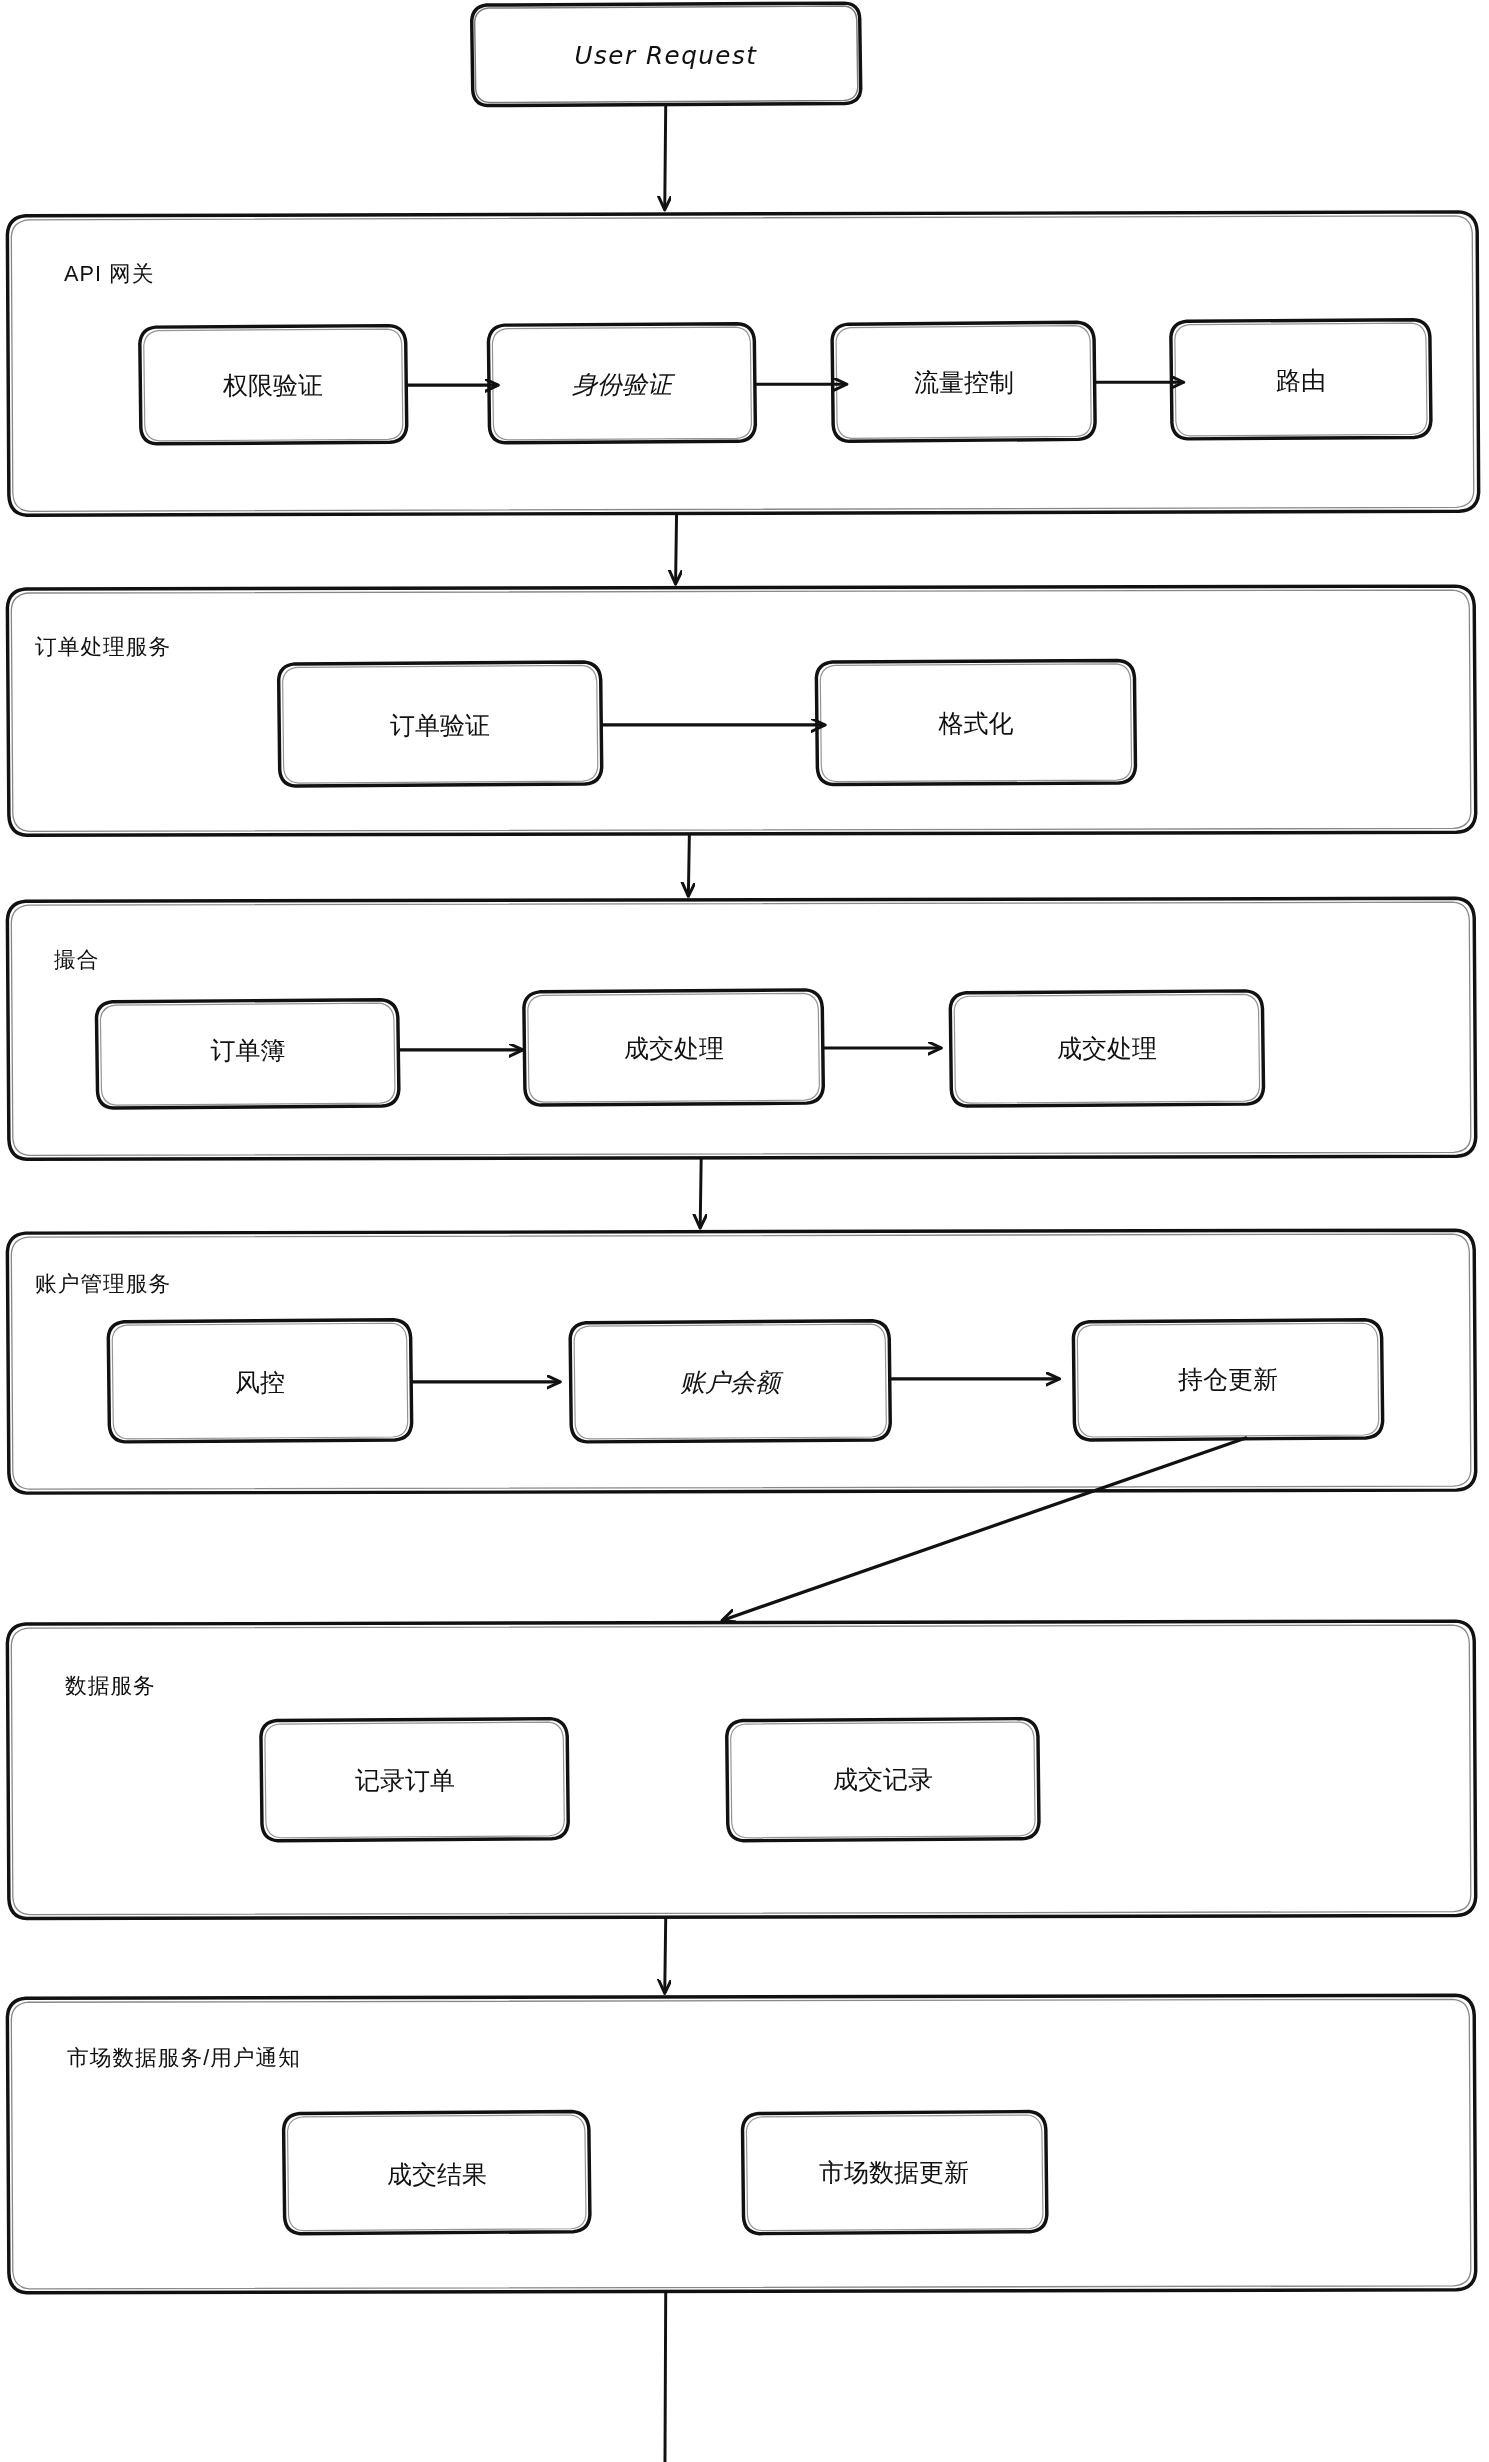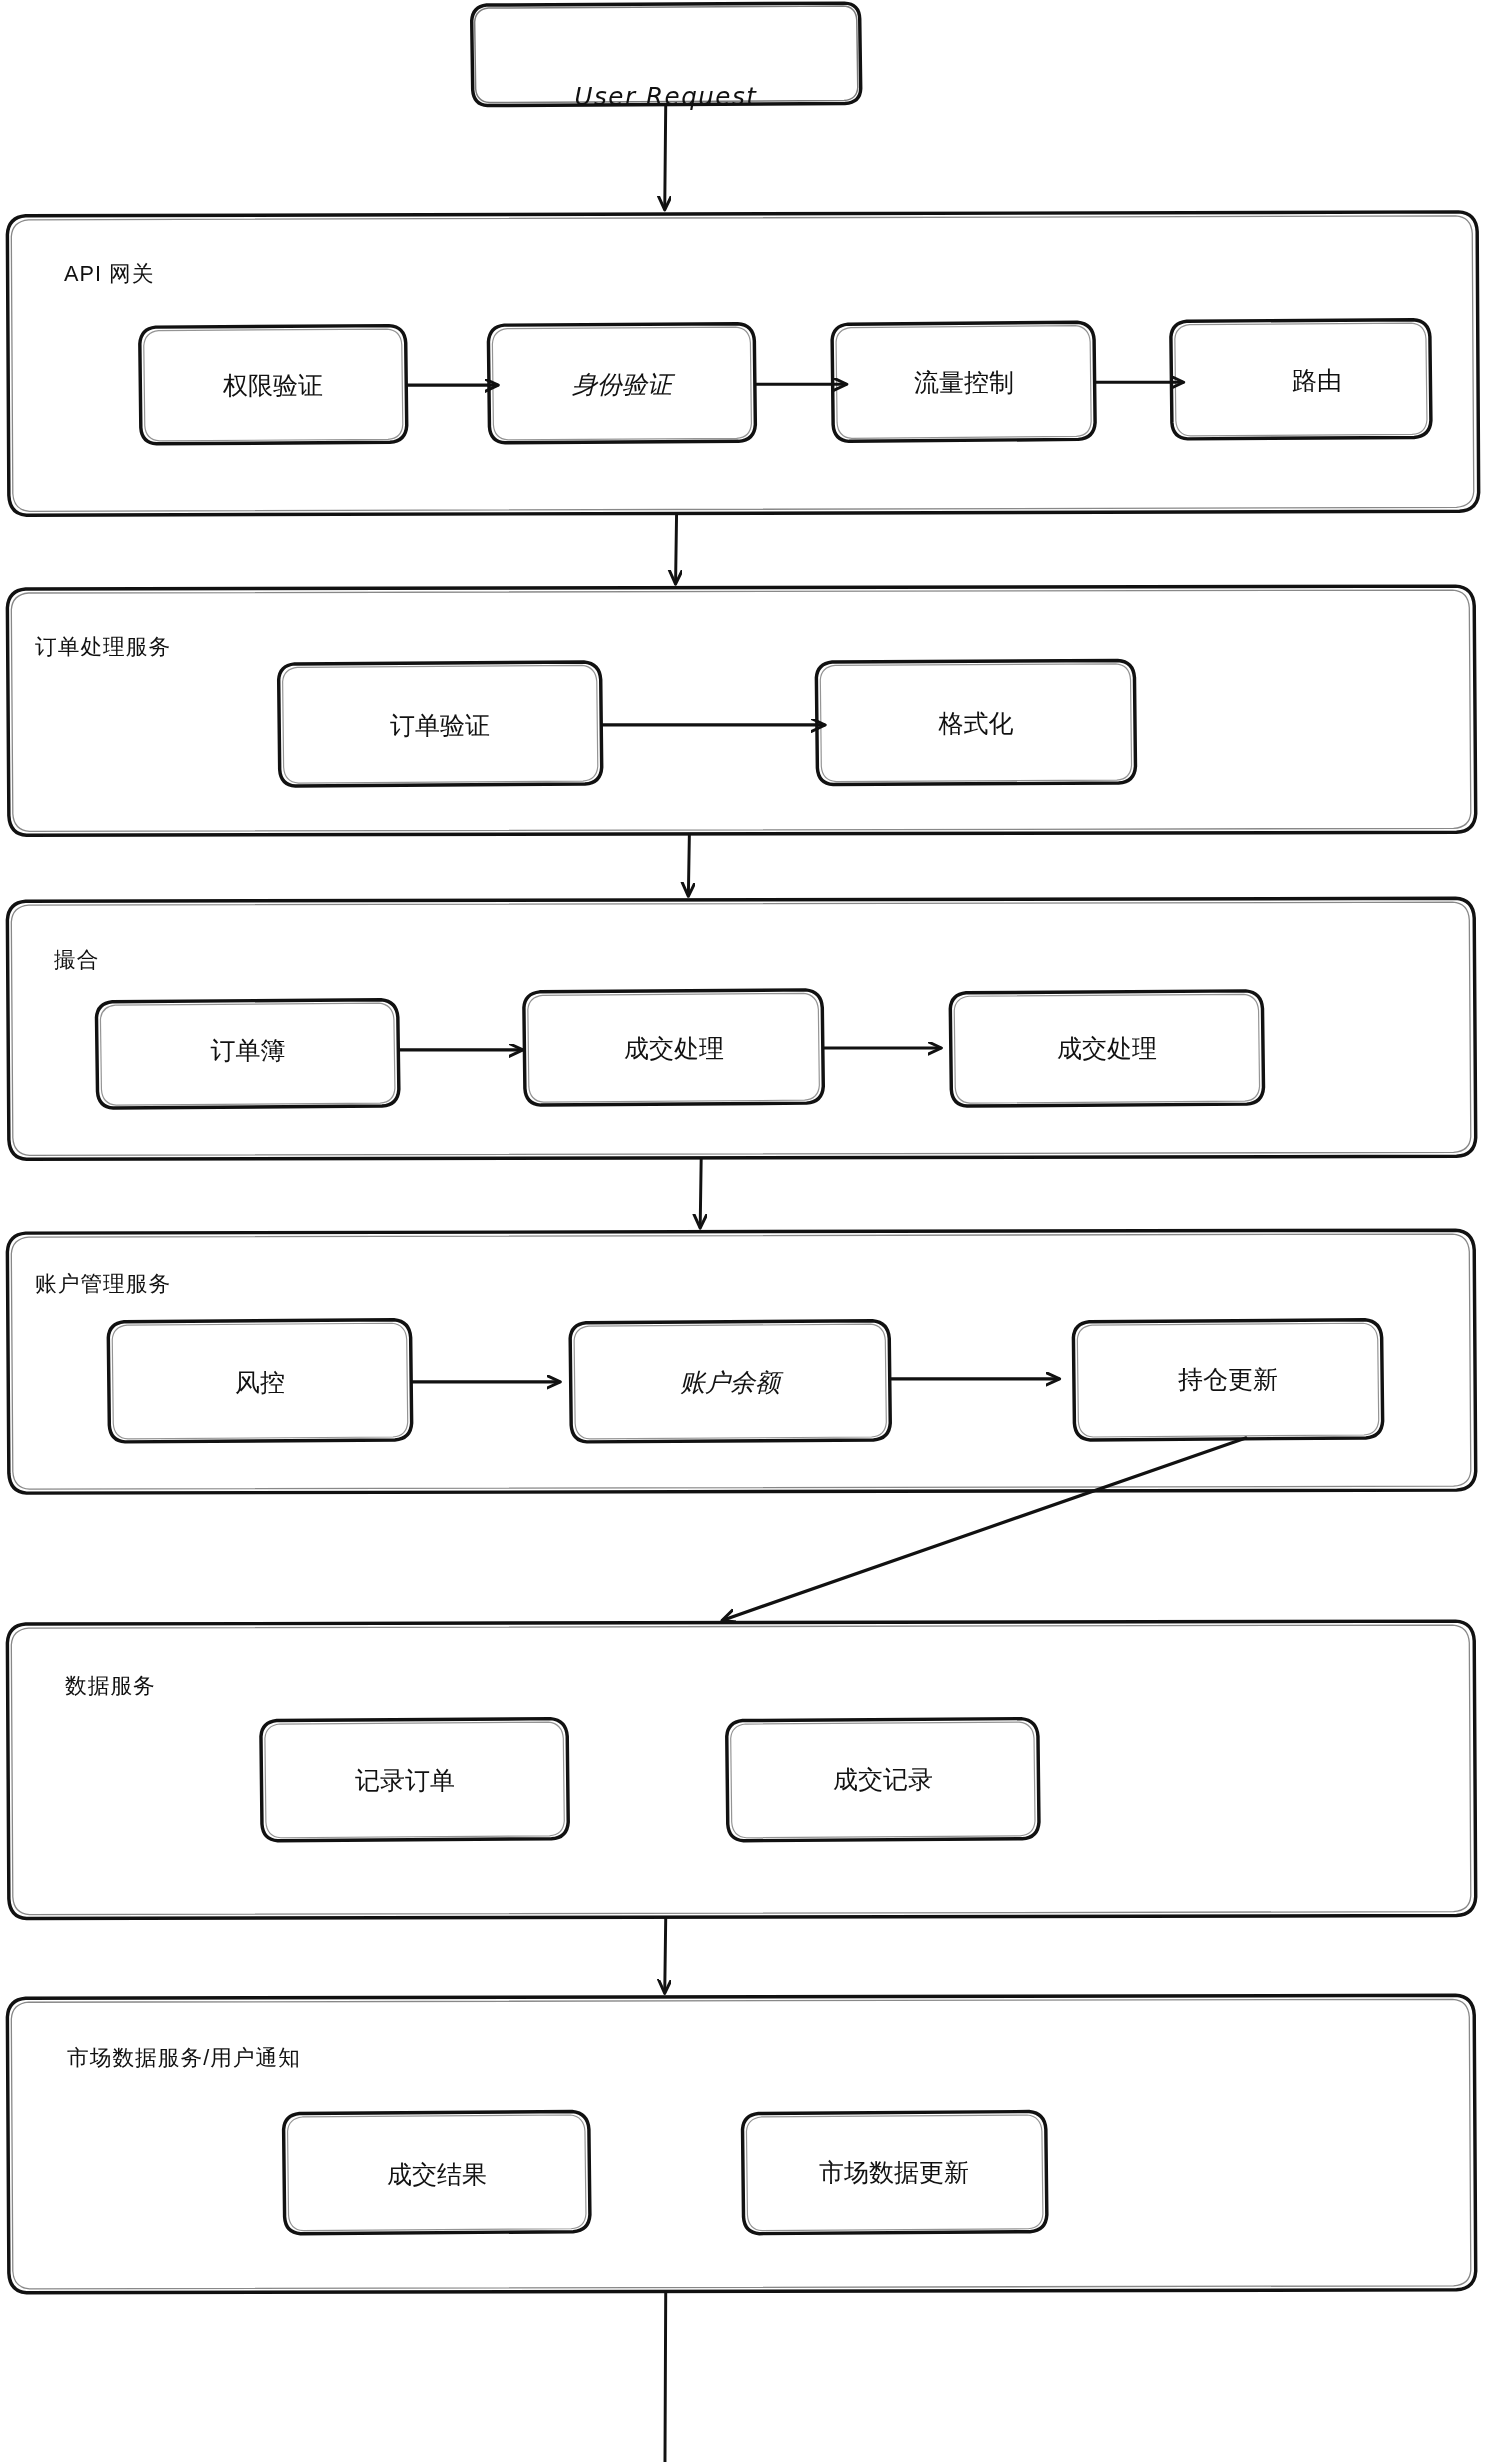--- a/index.html
+++ b/index.html
@@ -197,27 +197,27 @@
                  C1892,5298 1884,5388 1798,5446
                  C1710,5504 1534,5526 1350,5522
                  C1170,5518 1010,5488 942,5426
                  C876,5364 890,5274 974,5212
                  C1058,5150 1194,5132 1346,5130 Z" stroke-width="2.6" opacity="0.45"></path>
       </g>
 
     </g>
   </svg>
 
-  <div class="lbl start-label" style="left:666px;top:55px;margin-top:41px;">User Request</div>
+  <div class="lbl start-label" style="left:666px;top:55px;">User Request</div>
 
   <div class="lbl group-title" style="left:64px;top:259px;">API 网关</div>
   <div class="lbl node-label" style="left:273px;top:385px;">权限验证</div>
   <div class="lbl node-label" style="left:622px;top:384px;font-style:italic;">身份验证</div>
   <div class="lbl node-label" style="left:964px;top:382px;">流量控制</div>
-  <div class="lbl node-label" style="left:1301px;top:380px;margin-left:16px;">路由</div>
+  <div class="lbl node-label" style="left:1301px;top:380px;">路由</div>
 
   <div class="lbl group-title" style="left:35px;top:632px;">订单处理服务</div>
   <div class="lbl node-label" style="left:440px;top:725px;">订单验证</div>
   <div class="lbl node-label" style="left:976px;top:723px;">格式化</div>
 
   <div class="lbl group-title" style="left:54px;top:945px;">撮合</div>
   <div class="lbl node-label" style="left:248px;top:1050px;">订单簿</div>
   <div class="lbl node-label" style="left:674px;top:1048px;">成交处理</div>
   <div class="lbl node-label" style="left:1107px;top:1048px;">成交处理</div>
 

